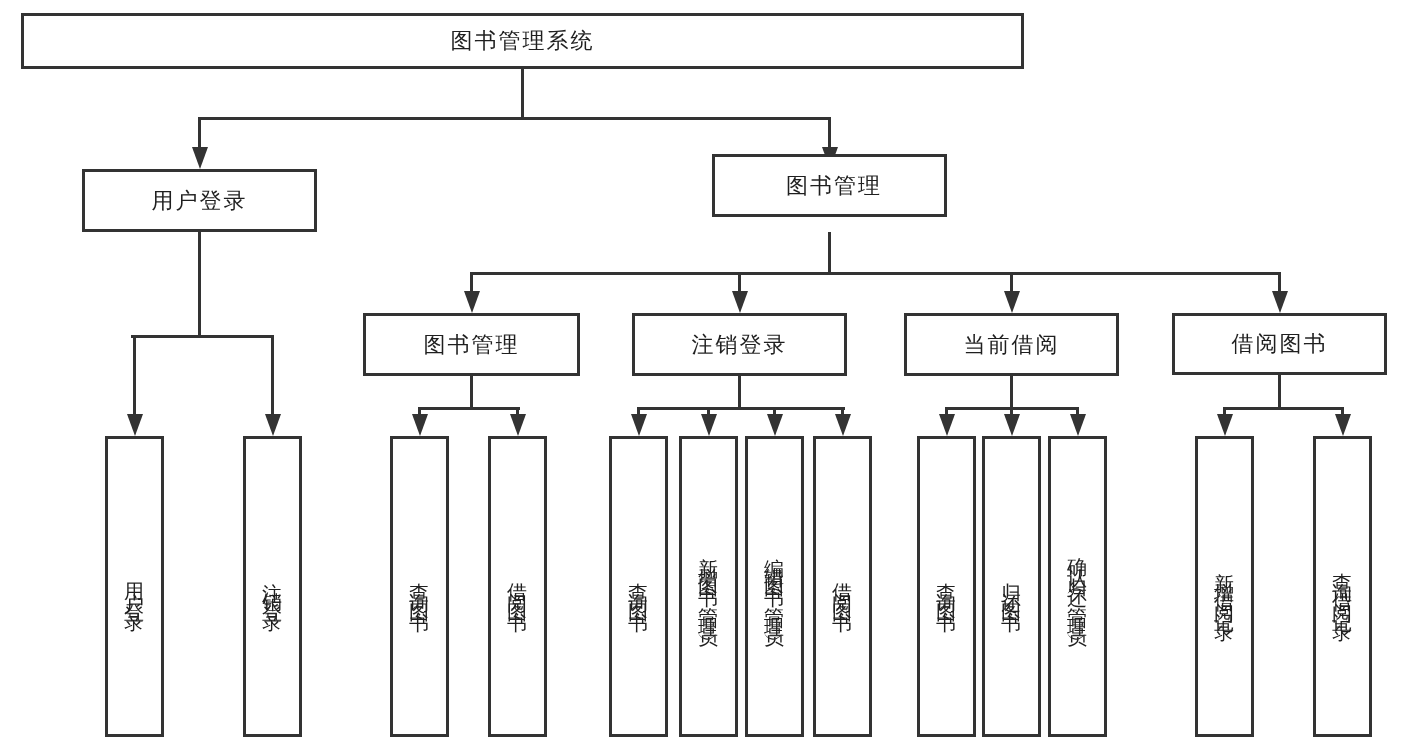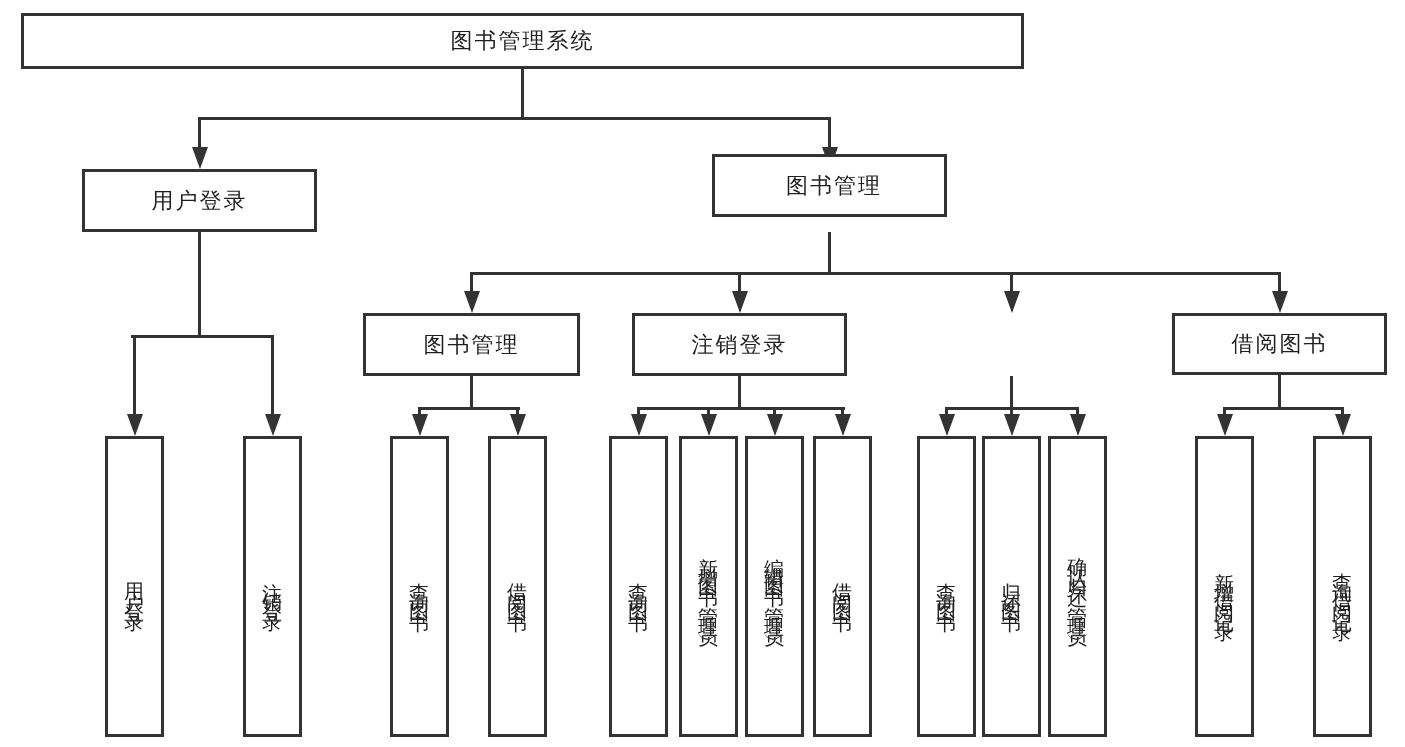--- a/index.html
+++ b/index.html
@@ -97,20 +97,23 @@
   <div class="arrow" style="left:738px; top:272px; height:19px;"></div>
   <div class="arrow" style="left:1010px; top:272px; height:19px;"></div>
   <div class="arrow" style="left:1278px; top:272px; height:19px;"></div>
 
   <div class="box hbox" style="left:363px; top:313px; width:217px; height:63px;">
     <span class="lbl">图书管理</span>
   </div>
   <div class="box hbox" style="left:632px; top:313px; width:215px; height:63px;">
     <span class="lbl">注销登录</span>
   </div>
+  <div class="box hbox" style="left:904px; top:313px; width:215px; height:63px;">
+    <span class="lbl">当前借阅</span>
+  </div>
   <div class="box hbox" style="left:1172px; top:313px; width:215px; height:62px;">
     <span class="lbl">借阅图书</span>
   </div>
 
   <div class="vline" style="left:470px; top:376px; height:31px;"></div>
   <div class="hline" style="left:418px; top:407px; width:102px;"></div>
   <div class="arrow" style="left:418px; top:407px; height:7px;"></div>
   <div class="arrow" style="left:516px; top:407px; height:7px;"></div>
 
   <div class="vline" style="left:738px; top:376px; height:31px;"></div>

